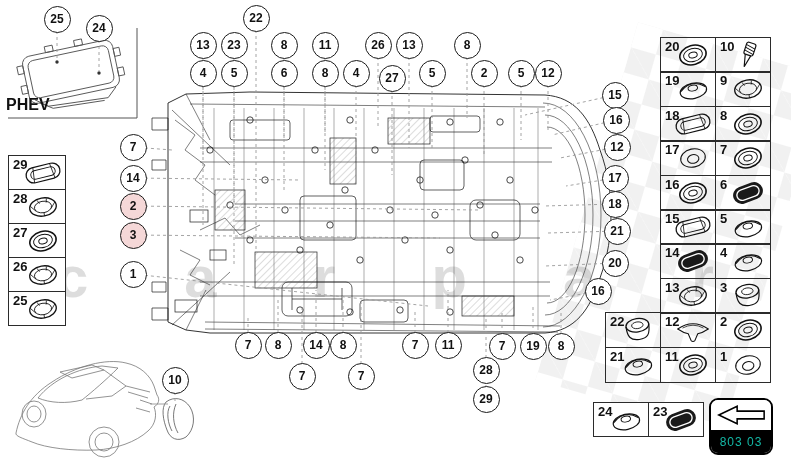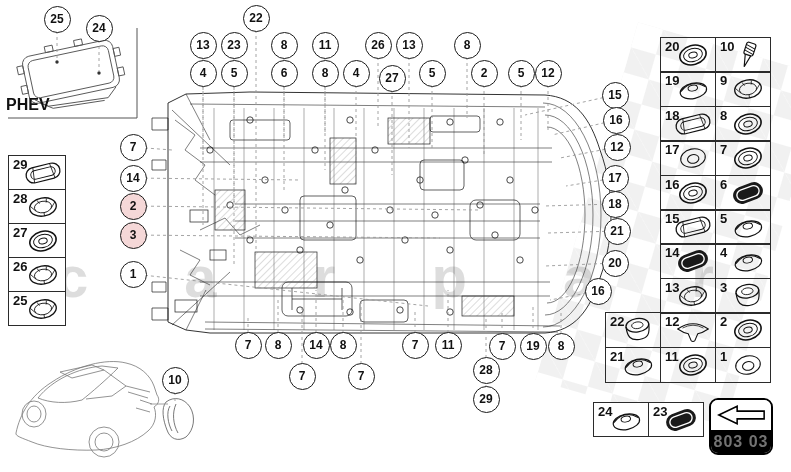--- a/index.html
+++ b/index.html
@@ -29,21 +29,21 @@
   .cell.solid{background:#fff;}
   .cell .num{position:absolute;left:4px;top:1px;font-weight:bold;font-size:13px;color:#111;}
   .cell svg{position:absolute;right:0;top:1px;}
   
   .phev-label{position:absolute;left:6px;top:96px;font-weight:bold;font-size:16px;color:#111;z-index:2;}
   
   .navbox{position:absolute;left:709px;top:398px;width:64px;height:57px;border:2px solid #000;
     border-radius:9px;overflow:hidden;display:flex;flex-direction:column;background:#fff;z-index:2;
     box-sizing:border-box;cursor:pointer;}
   .navbox .arr{flex:1;display:flex;align-items:center;justify-content:center;background:#fff;}
-  .navbox .code{height:23px;background:#000;color:#737373;font-weight:bold;font-size:16px;
+  .navbox .code{height:23px;background:#000;color:#14b8a6;font-weight:normal;font-size:12px;
     display:flex;align-items:center;justify-content:center;letter-spacing:1px;}
 </style>
 </head>
 <body>
 
 <div id="page">
 
   <div class="checker"></div>
   <div class="wm-sub">c a r p a r t s</div>
 

